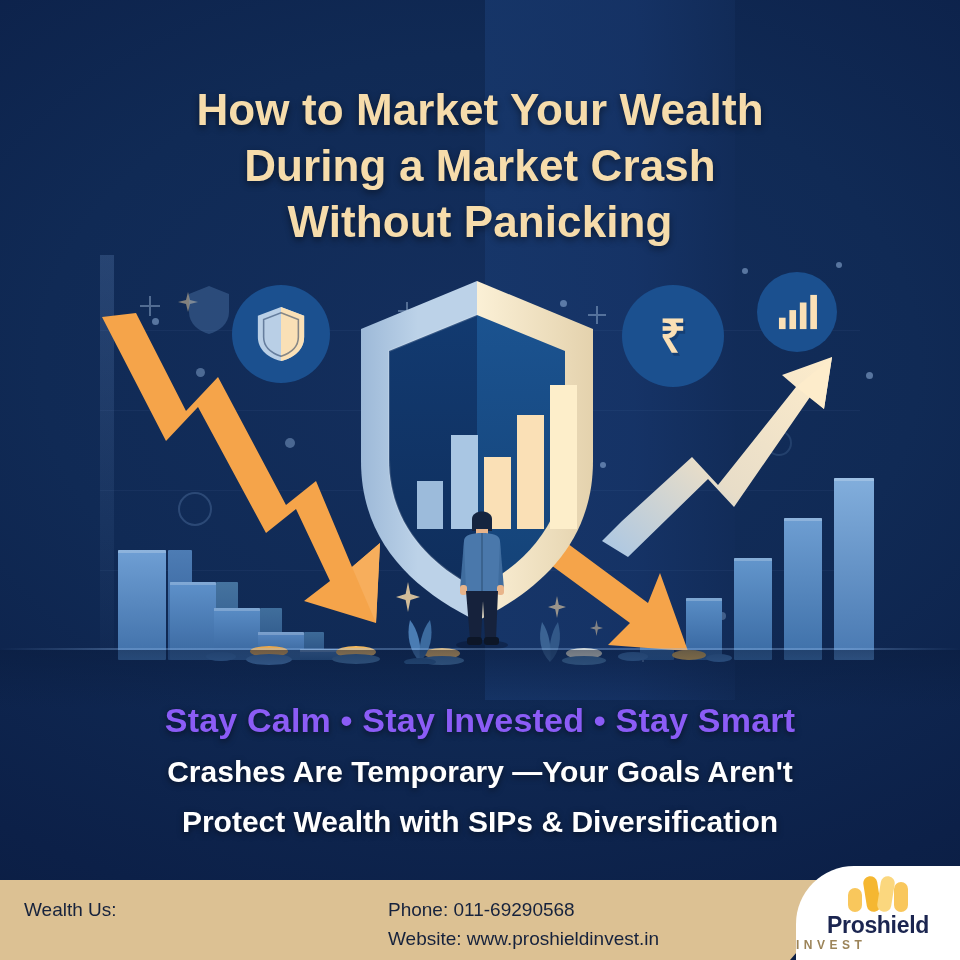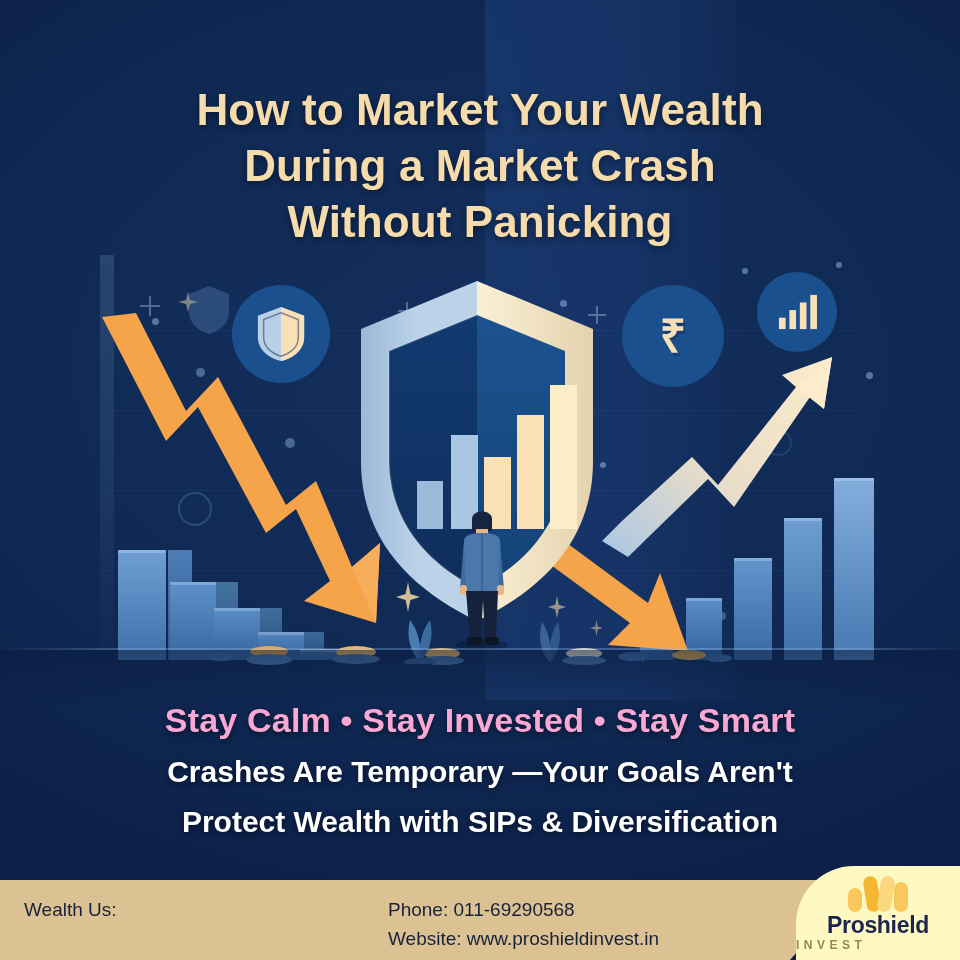--- a/index.html
+++ b/index.html
@@ -91,21 +91,21 @@
   }
   .rupee{ color:#fae0b6; font-size:46px; font-weight:bold; line-height:1;
           text-shadow:2px 3px 0 rgba(12,32,70,.35); }
 
   .coin{ position:absolute; border-radius:50%; }
   .plant{ position:absolute; }
 
   
   .tagline{
     position:absolute; left:0; right:0; top:701px;
-    text-align:center; color:#f9a8d4;
+    text-align:center; color:#8b5cf6;
     font-size:34px; font-weight:bold; letter-spacing:.2px;
     text-shadow:0 2px 6px rgba(0,0,0,.5);
   }
   .subline{
     position:absolute; left:0; right:0;
     text-align:center; color:#ffffff;
     font-size:30px; font-weight:bold; letter-spacing:0;
     text-shadow:0 2px 6px rgba(0,0,0,.5);
   }
   .subline.l1{ top:755px; }
@@ -120,21 +120,21 @@
   .footer-text{
     position:absolute; top:895px; left:24px; width:760px;
     color:#16223c; font-size:19px; line-height:29px; font-weight:normal;
   }
   .fcol{ position:absolute; }
   .fcol.a{ left:0; top:0; }
   .fcol.b{ left:364px; top:0; }
 
   .logo-panel{
     position:absolute; left:796px; top:866px; width:164px; height:94px;
-    background:#fef9c3;
+    background:#ffffff;
     border-top-left-radius:58px;
   }
   .logo-mark{ position:absolute; left:52px; top:6px; width:62px; height:40px; }
   .logo-name{
     position:absolute; left:0; right:0; top:46px; text-align:center;
     color:#1b2550; font-size:23px; font-weight:bold; letter-spacing:-.3px;
   }
   .logo-sub{
     position:absolute; left:0; right:0; top:72px; text-align:left;
     color:#9c8459; font-size:12px; font-weight:bold; letter-spacing:4.5px;

